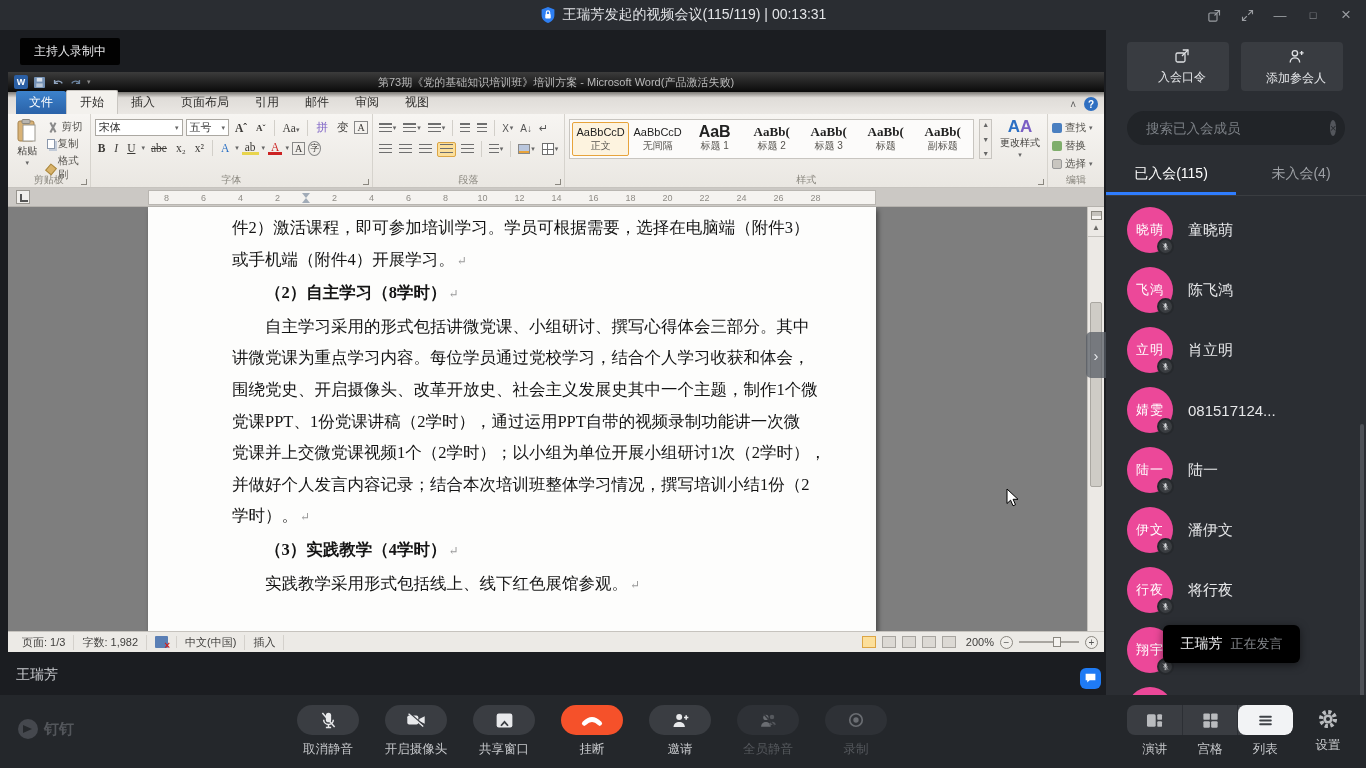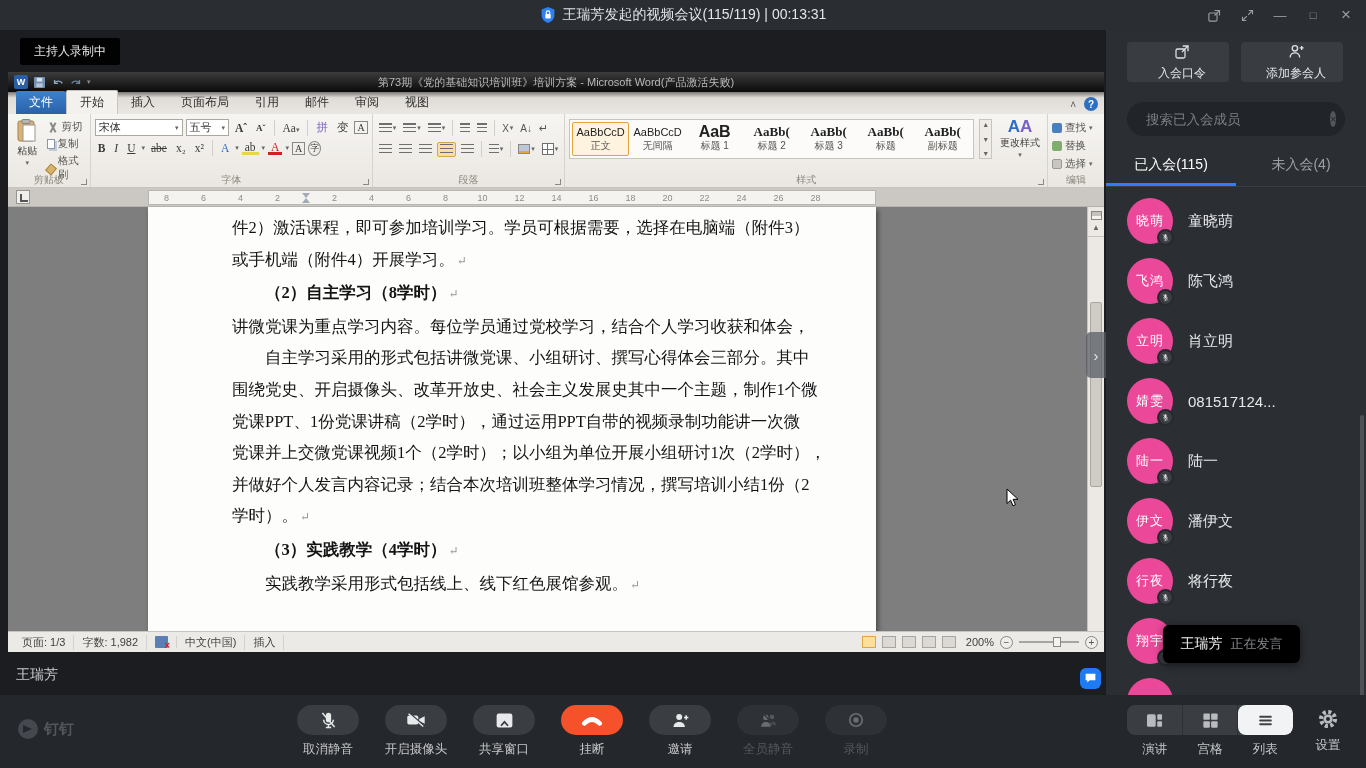--- a/index.html
+++ b/index.html
@@ -142,21 +142,21 @@
   .vm.active { border-color:#dca545; background:#fcdf9b; }
   .zoomline { display:flex; align-items:center; gap:6px; }
   .ztrack { width:60px; height:2px; background:#a8a5a0; position:relative; }
   .zthumb { position:absolute; left:34px; top:-4px; width:8px; height:10px; background:#f5f3f0; border:1px solid #8a8780; }
   .zbtn { width:13px; height:13px; border-radius:50%; border:1px solid #8a8780; color:#555; font-size:10px;
           display:flex; align-items:center; justify-content:center; background:#f0eeea; }
 
   
   .sidebar { position:absolute; left:1106px; top:30px; width:260px; height:666px; background:#2b2e33; }
   .sb-actions { display:flex; gap:12px; padding:12px 21px 0 21px; }
-  .sb-btn { width:102px; height:40px; background:#393c41; border-radius:4px; display:flex; flex-direction:column;
+  .sb-btn { width:102px; height:49px; background:#393c41; border-radius:4px; display:flex; flex-direction:column;
             align-items:center; justify-content:center; gap:4px; color:#e4e6e9; font-size:12px;padding-left:8px; }
   .sb-search { margin:20px 21px 0 21px; height:34px; background:#212428; border-radius:17px; display:flex;
                align-items:center; padding:0 10px 0 12px; gap:7px; }
   .sb-search input { flex:1; background:transparent; border:none; outline:none; color:#c7c9cc; font-size:13.5px;
                      font-family:inherit; }
   .sb-search input::placeholder { color:#7c8086; }
   .clear-x { width:16px; height:16px; border-radius:50%; background:#53565c; color:#25282c; font-size:11px;
              display:flex; align-items:center; justify-content:center; line-height:1; }
   .sb-tabs { display:flex; margin-top:10px; border-bottom:1px solid #3a3d41; }
   .sb-tab { flex:1; text-align:center; padding:10px 0 9px; font-size:14px; color:#9da0a5; border-bottom:3px solid transparent; }
@@ -544,23 +544,23 @@
       <div class="ww-doc">
         <div class="page">
 
 
             <div class="doc-line"><span>件2）激活课程，即可参加培训学习。学员可根据需要，选择在电脑端（附件3）</span></div>
 
             <div class="doc-line f-mark"><span>或手机端（附件4）开展学习。</span></div>
 
             <div class="doc-line f-bold f-ind f-mark"><span>（2）自主学习（8学时）</span></div>
 
+            <div class="doc-line f-ind"><span>自主学习采用的形式包括讲微党课、小组研讨、撰写心得体会三部分。其中</span></div>
+
             <div class="doc-line"><span>讲微党课为重点学习内容。每位学员通过党校学习，结合个人学习收获和体会，</span></div>
-
-            <div class="doc-line f-ind"><span>自主学习采用的形式包括讲微党课、小组研讨、撰写心得体会三部分。其中</span></div>
 
             <div class="doc-line"><span>围绕党史、开启摄像头、改革开放史、社会主义发展史其中一个主题，制作1个微</span></div>
 
             <div class="doc-line"><span>党课PPT、1份党课讲稿（2学时），通过运用PPT自带的视频录制功能讲一次微</span></div>
 
             <div class="doc-line"><span>党课并上交微党课视频1个（2学时）；以小组为单位开展小组研讨1次（2学时），</span></div>
 
             <div class="doc-line"><span>并做好个人发言内容记录；结合本次培训班整体学习情况，撰写培训小结1份（2</span></div>
 
             <div class="doc-line f-mark"><span>学时）。</span></div>

